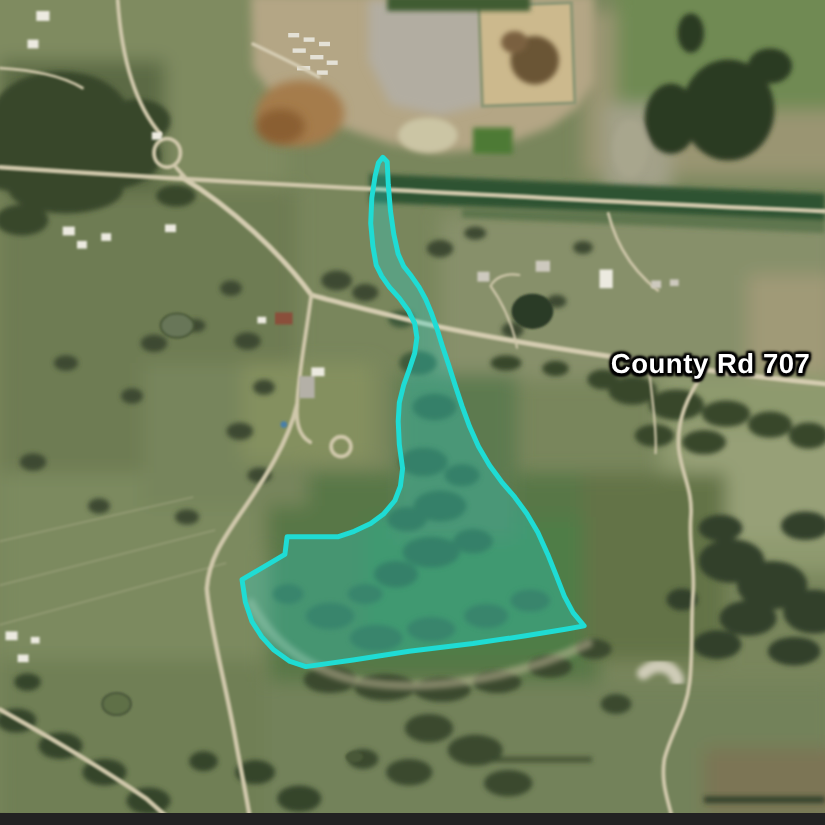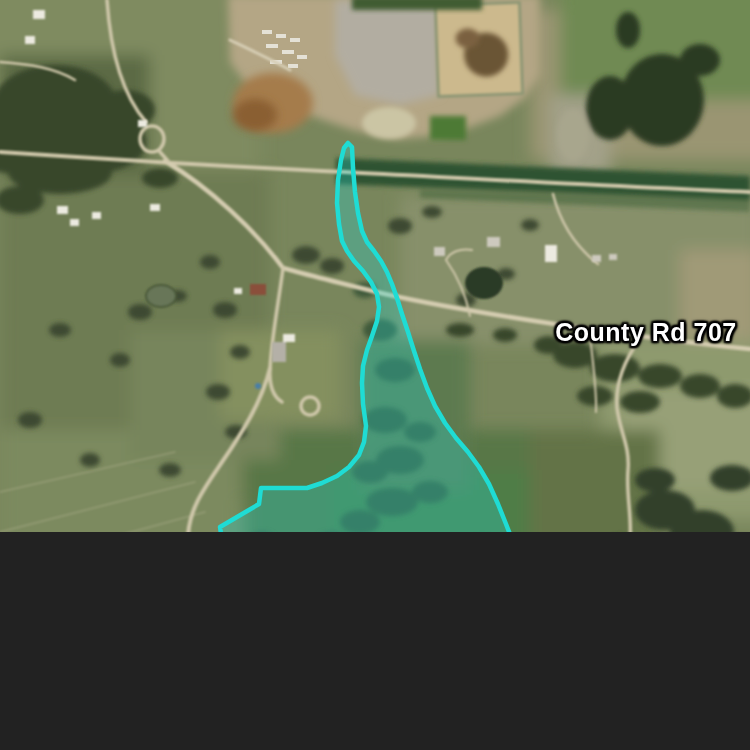--- a/index.html
+++ b/index.html
@@ -1,17 +1,17 @@
 <!DOCTYPE html>
 <html><head>
 <meta charset="utf-8">
 <style>
   html,body{margin:0;padding:0;background:#222;}
   #map-root{
-    position:relative;width:750px;height:532px;overflow:hidden;
+    position:relative;width:750px;height:739px;overflow:hidden;
     background:#79865c;
     font-family:"Liberation Sans","DejaVu Sans",sans-serif;
   }
   #map-root svg{position:absolute;left:0;top:0;display:block;}
   .road-label{
     position:absolute;
     transform:translate(-50%,-50%);
     color:#ffffff;
     font-size:25px;
     font-weight:bold;

